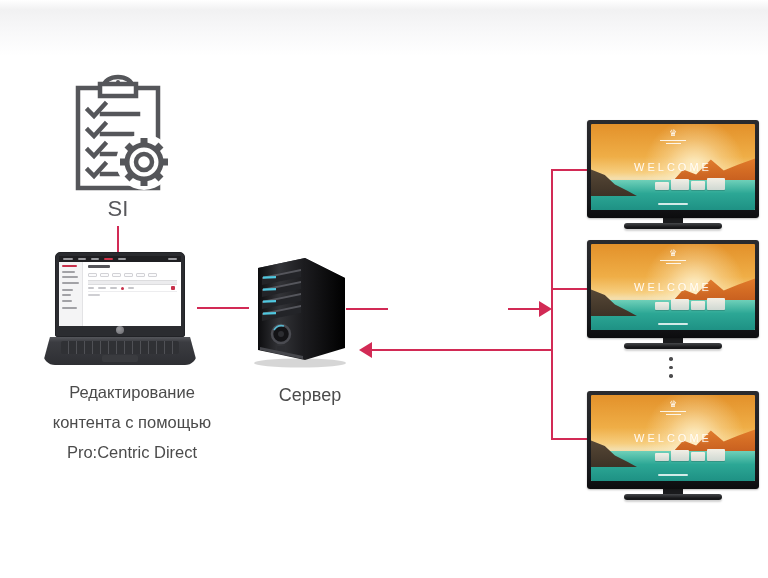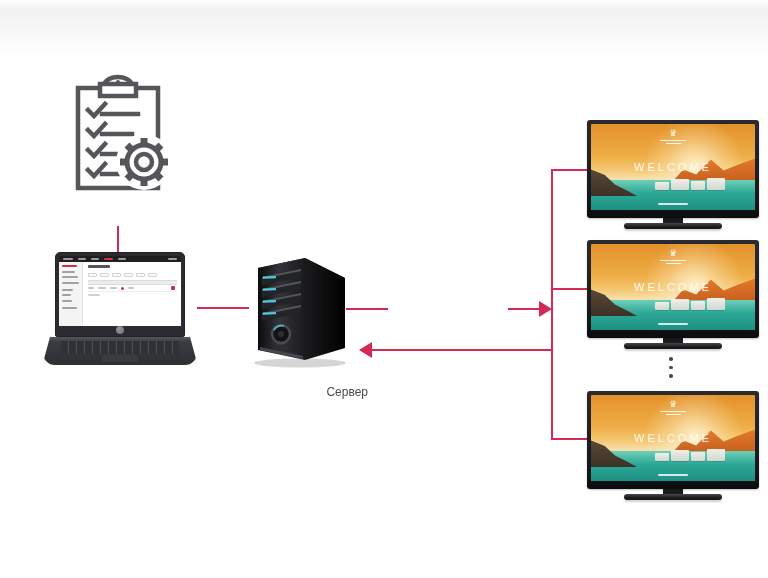--- a/index.html
+++ b/index.html
@@ -21,22 +21,22 @@
   
   .badge { position:absolute; left:388px; top:287px; width:120px; height:43px;
     background:#c30d44; border-radius:8px; color:#fff; font-size:23px; font-weight:700;
     display:flex; align-items:center; justify-content:center; letter-spacing:.5px; }
 
   
   .si-label { position:absolute; left:68px; top:196px; width:100px; text-align:center;
     font-size:22px; color:#58585c; }
   .laptop-caption { position:absolute; left:18px; top:377px; width:228px; text-align:center;
     font-size:16.5px; color:#4b4b4b; line-height:30px; }
-  .server-label { position:absolute; left:252px; top:385px; width:116px; text-align:right;
-    font-size:12px; color:#4b4b4b; }
+  .server-label { position:absolute; left:252px; top:385px; width:116px; text-align:center;
+    font-size:18px; color:#4b4b4b; }
 
   
   .clipboard-wrap { position:absolute; left:68px; top:74px; width:104px; height:122px; }
 
   
   .laptop { position:absolute; left:43px; top:252px; width:154px; height:114px; }
   .lap-screen { position:absolute; left:12px; top:0; width:130px; height:85px;
     background:#2b2c30; border:1px solid #212226; border-radius:5px 5px 2px 2px; padding:3px 3px 0 3px; }
   .lap-display { position:relative; width:122px; height:70px; background:#ffffff; overflow:hidden; }
   .lap-logo-strip { position:absolute; left:3px; right:3px; bottom:1px; height:10px; display:flex; align-items:center; justify-content:center; }
@@ -142,20 +142,21 @@
       <g>
         <circle cx="76" cy="88" r="28" fill="#ffffff"></circle>
         <g stroke="#55565a" stroke-width="7">
           <path d="M76 64 v8 M76 104 v8 M52 88 h8 M92 88 h8 M59 71 l6 6 M87 99 l6 6 M93 71 l-6 6 M65 99 l-6 6"></path>
         </g>
         <circle cx="76" cy="88" r="17" fill="#ffffff" stroke="#55565a" stroke-width="5"></circle>
         <circle cx="76" cy="88" r="8" fill="#ffffff" stroke="#55565a" stroke-width="4.5"></circle>
       </g>
     </svg>
   </div>
+  <div class="si-label">SI</div>
 
   <div class="rline" style="left:117px; top:226px; width:2px; height:29px;"></div>
   <div class="rline" style="left:197px; top:307px; width:52px; height:2px;"></div>
   <div class="rline" style="left:346px; top:308px; width:42px; height:2px;"></div>
   <div class="rline" style="left:508px; top:308px; width:33px; height:2px;"></div>
   <div class="arrow-right" style="left:539px; top:301px;"></div>
   <div class="rline" style="left:551px; top:169px; width:2px; height:271px;"></div>
   <div class="rline" style="left:551px; top:169px; width:38px; height:2px;"></div>
   <div class="rline" style="left:551px; top:288px; width:38px; height:2px;"></div>
   <div class="rline" style="left:551px; top:438px; width:38px; height:2px;"></div>
@@ -207,20 +208,25 @@
         </div>
       </div>
       <div class="lap-logo-strip">
         <span class="lg-dot"></span>
       </div>
     </div>
     <div class="lap-deck">
       <div class="lap-kbd"></div>
       <div class="lap-touchpad"></div>
     </div>
+  </div>
+  <div class="laptop-caption">
+    <div>Редактирование</div>
+    <div>контента с помощью</div>
+    <div>Pro:Centric Direct</div>
   </div>
 
   <div class="server-wrap">
     <svg width="110" height="120" viewBox="0 0 110 120">
       <defs>
         <linearGradient id="sFront" x1="0" y1="0" x2="1" y2="0">
           <stop offset="0" stop-color="#0c0c0e"></stop>
             <stop offset="0.45" stop-color="#333438"></stop>
             <stop offset="1" stop-color="#1a1a1d"></stop>
         </linearGradient>

